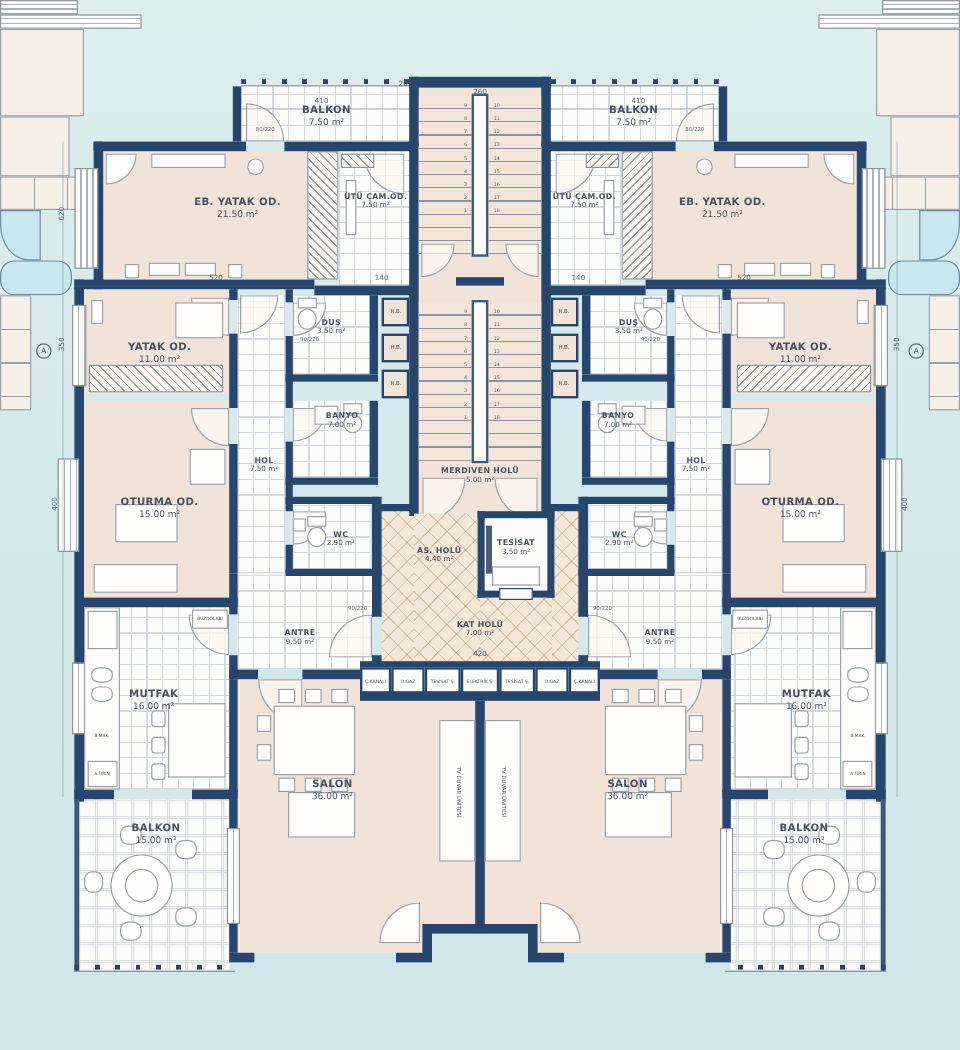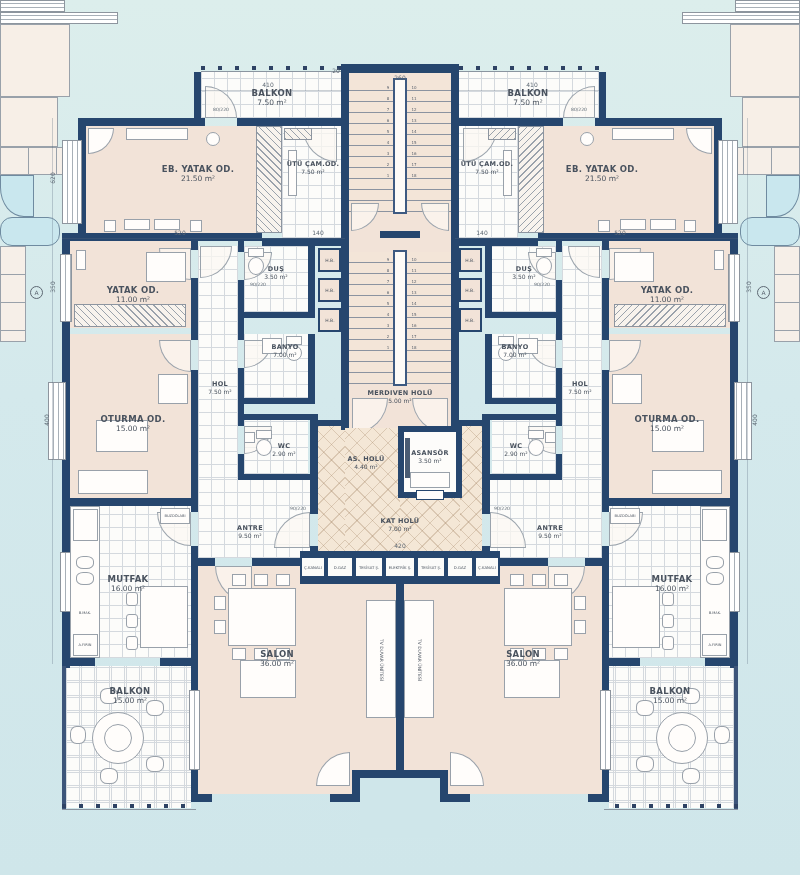--- a/index.html
+++ b/index.html
@@ -552,21 +552,21 @@
 
     <div class="rlabel sm" style="left:400px;top:396px;">
       <span class="rname">MERDIVEN HOLÜ</span>
         <span class="rarea">5.00 m²</span>
       </div>
     <div class="rlabel sm" style="left:366px;top:462px;">
       <span class="rname">AS. HOLÜ</span>
         <span class="rarea">4.40 m²</span>
       </div>
     <div class="rlabel sm" style="left:430px;top:456px;">
-      <span class="rname">ASANSÖR</span>
+      <span class="rname">TESİSAT</span>
         <span class="rarea">3.50 m²</span>
       </div>
     <div class="rlabel sm" style="left:400px;top:524px;">
       <span class="rname">KAT HOLÜ</span>
         <span class="rarea">7.00 m²</span>
       </div>
 
     <div class="slabel" style="left:330px;top:260px;">H.B.</div>
     <div class="slabel" style="left:330px;top:290px;">H.B.</div>
     <div class="slabel" style="left:330px;top:320px;">H.B.</div>

